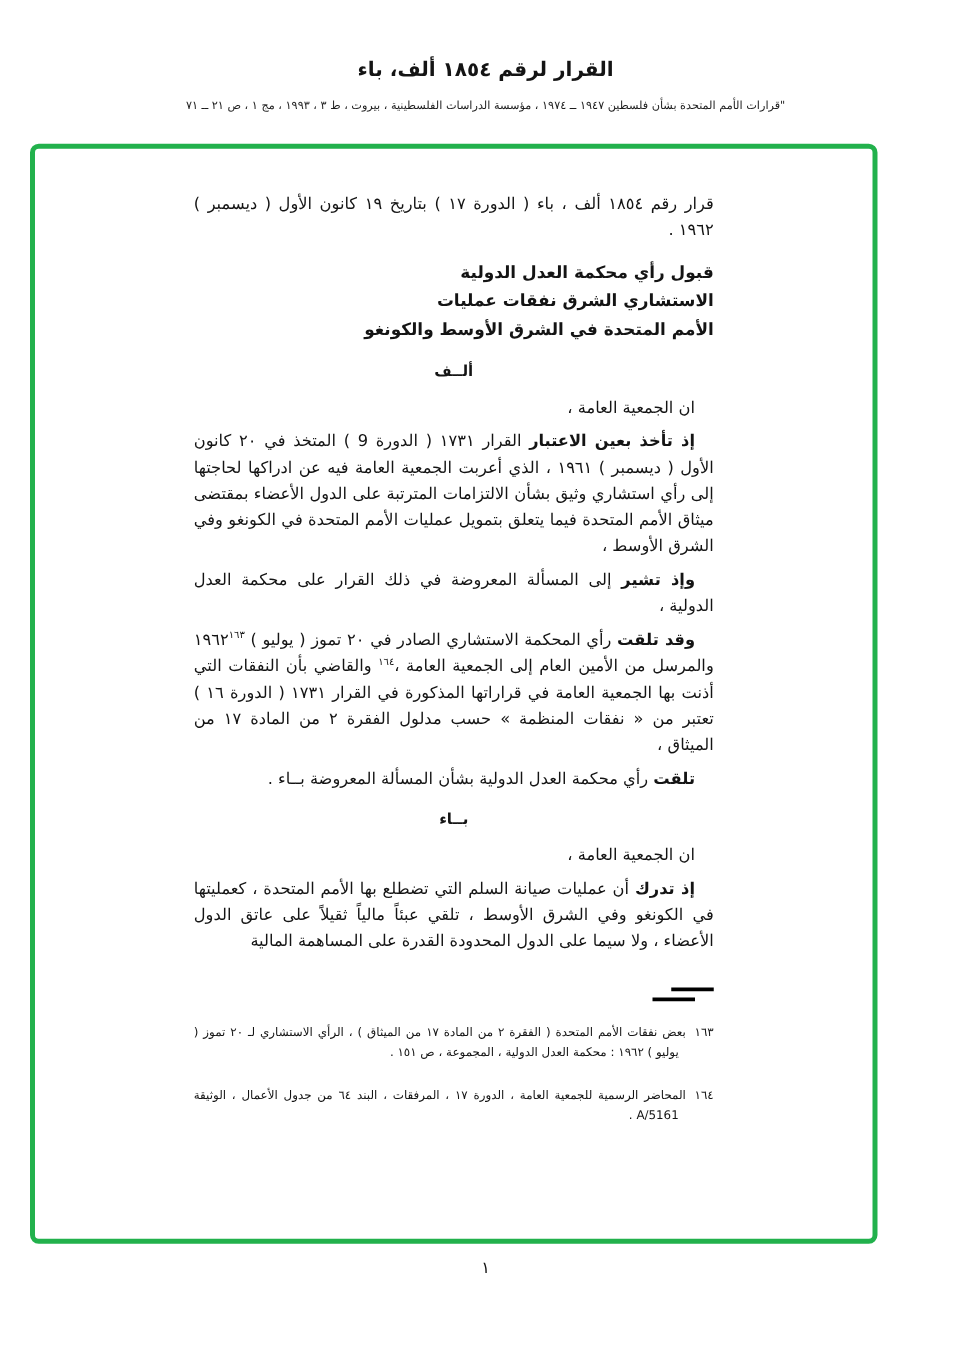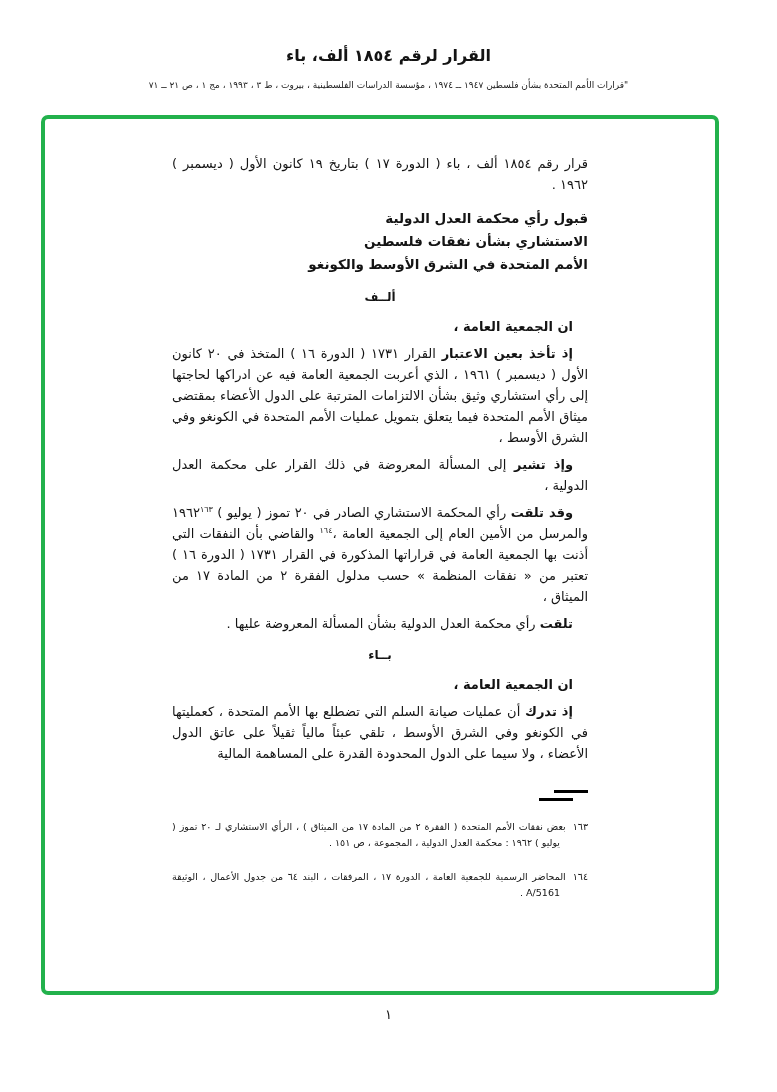--- a/index.html
+++ b/index.html
@@ -12,42 +12,42 @@
     color: #141414;
   }
 
   
   .page-header { position: absolute; top: 46px; left: 0; width: 777px; text-align: center; direction: rtl; }
   .page-title { font-size: 16px; font-weight: bold; }
   .citation-line { font-size: 9px; margin-top: 15px; color: #1c1c1c; letter-spacing: 0.2px; }
 
   
   .doc-frame {
-    position: absolute; left: 41px; top: 115px;
+    position: absolute; left: 24px; top: 115px;
     width: 670px; height: 872px;
     border: 4px solid #000000;
     border-radius: 7px;
     background: #ffffff;
     overflow: hidden;
   }
 
   .doc-content {
     width: 416px;
     margin: 34px auto 0;
     direction: rtl;
     font-size: 13px;
   }
 
   .intro { margin: 0; line-height: 21px; text-align: justify; }
 
   .res-heading { text-align: right; font-weight: bold; font-size: 13.5px; line-height: 23px; margin-top: 12px; }
 
   .section-label { text-align: center; font-weight: bold; font-size: 12px; margin-top: 14px; }
 
-  .opening { font-weight: bold; margin: 12px 0 0; text-indent: 15px; line-height: 21px; }
+  .opening { font-weight: normal; margin: 12px 0 0; text-indent: 15px; line-height: 21px; }
 
   .para { margin: 6px 0 0; line-height: 21px; text-align: justify; text-indent: 15px; }
   .lead { font-weight: bold; }
 
   .fnref { font-size: 8px; vertical-align: super; line-height: 0; }
 
   
   .fn-sep { margin-top: 26px; }
   .fn-dash { width: 34px; height: 3px; background: #000; }
   .fn-dash-2 { margin-top: 5px; margin-right: 15px; }
@@ -66,35 +66,35 @@
   <div class="citation-line">"قرارات الأمم المتحدة بشأن فلسطين ١٩٤٧ ــ ١٩٧٤ ، مؤسسة الدراسات الفلسطينية ، بيروت ، ط ٣ ، ١٩٩٣ ، مج ١ ، ص ٢١ ــ ٧١</div>
 </div>
 
 <div class="doc-frame" style="border-color: rgb(34, 177, 76);">
   <div class="doc-content">
 
     <p class="intro">قرار رقم ١٨٥٤ ألف ، باء ( الدورة ١٧ ) بتاريخ ١٩ كانون الأول ( ديسمبر ) ١٩٦٢ .</p>
 
     <div class="res-heading">
       <div>قبول رأي محكمة العدل الدولية</div>
-      <div>الاستشاري بشأن نفقات فلسطين</div>
+      <div>الاستشاري الشرق نفقات عمليات</div>
       <div>الأمم المتحدة في الشرق الأوسط والكونغو</div>
     </div>
 
     <div class="section-label">ألــف</div>
 
     <p class="opening">ان الجمعية العامة ،</p>
 
-    <p class="para"><span class="lead">إذ تأخذ بعين الاعتبار</span><span> القرار ١٧٣١ ( الدورة ١٦ ) المتخذ في ٢٠ كانون الأول ( ديسمبر ) ١٩٦١ ، الذي أعربت الجمعية العامة فيه عن ادراكها لحاجتها إلى رأي استشاري وثيق بشأن الالتزامات المترتبة على الدول الأعضاء بمقتضى ميثاق الأمم المتحدة فيما يتعلق بتمويل عمليات الأمم المتحدة في الكونغو وفي الشرق الأوسط ،</span></p>
+    <p class="para"><span class="lead">إذ تأخذ بعين الاعتبار</span><span> القرار ١٧٣١ ( الدورة 9 ) المتخذ في ٢٠ كانون الأول ( ديسمبر ) ١٩٦١ ، الذي أعربت الجمعية العامة فيه عن ادراكها لحاجتها إلى رأي استشاري وثيق بشأن الالتزامات المترتبة على الدول الأعضاء بمقتضى ميثاق الأمم المتحدة فيما يتعلق بتمويل عمليات الأمم المتحدة في الكونغو وفي الشرق الأوسط ،</span></p>
 
     <p class="para"><span class="lead">وإذ تشير</span><span> إلى المسألة المعروضة في ذلك القرار على محكمة العدل الدولية ،</span></p>
 
     <p class="para"><span class="lead">وقد تلقت</span><span> رأي المحكمة الاستشاري الصادر في ٢٠ تموز ( يوليو ) ١٩٦٢</span><sup class="fnref">١٦٣</sup><span> والمرسل من الأمين العام إلى الجمعية العامة ،</span><sup class="fnref">١٦٤</sup><span> والقاضي بأن النفقات التي أذنت بها الجمعية العامة في قراراتها المذكورة في القرار ١٧٣١ ( الدورة ١٦ ) تعتبر من « نفقات المنظمة » حسب مدلول الفقرة ٢ من المادة ١٧ من الميثاق ،</span></p>
 
-    <p class="para"><span class="lead">تلقت</span><span> رأي محكمة العدل الدولية بشأن المسألة المعروضة عليها .</span></p>
+    <p class="para"><span class="lead">تلقت</span><span> رأي محكمة العدل الدولية بشأن المسألة المعروضة بــاء .</span></p>
 
     <div class="section-label">بــاء</div>
 
     <p class="opening">ان الجمعية العامة ،</p>
 
     <p class="para"><span class="lead">إذ تدرك</span><span> أن عمليات صيانة السلم التي تضطلع بها الأمم المتحدة ، كعمليتها في الكونغو وفي الشرق الأوسط ، تلقي عبئاً مالياً ثقيلاً على عاتق الدول الأعضاء ، ولا سيما على الدول المحدودة القدرة على المساهمة المالية</span></p>
 
     <div class="fn-sep">
       <div class="fn-dash"></div>
       <div class="fn-dash fn-dash-2"></div>

